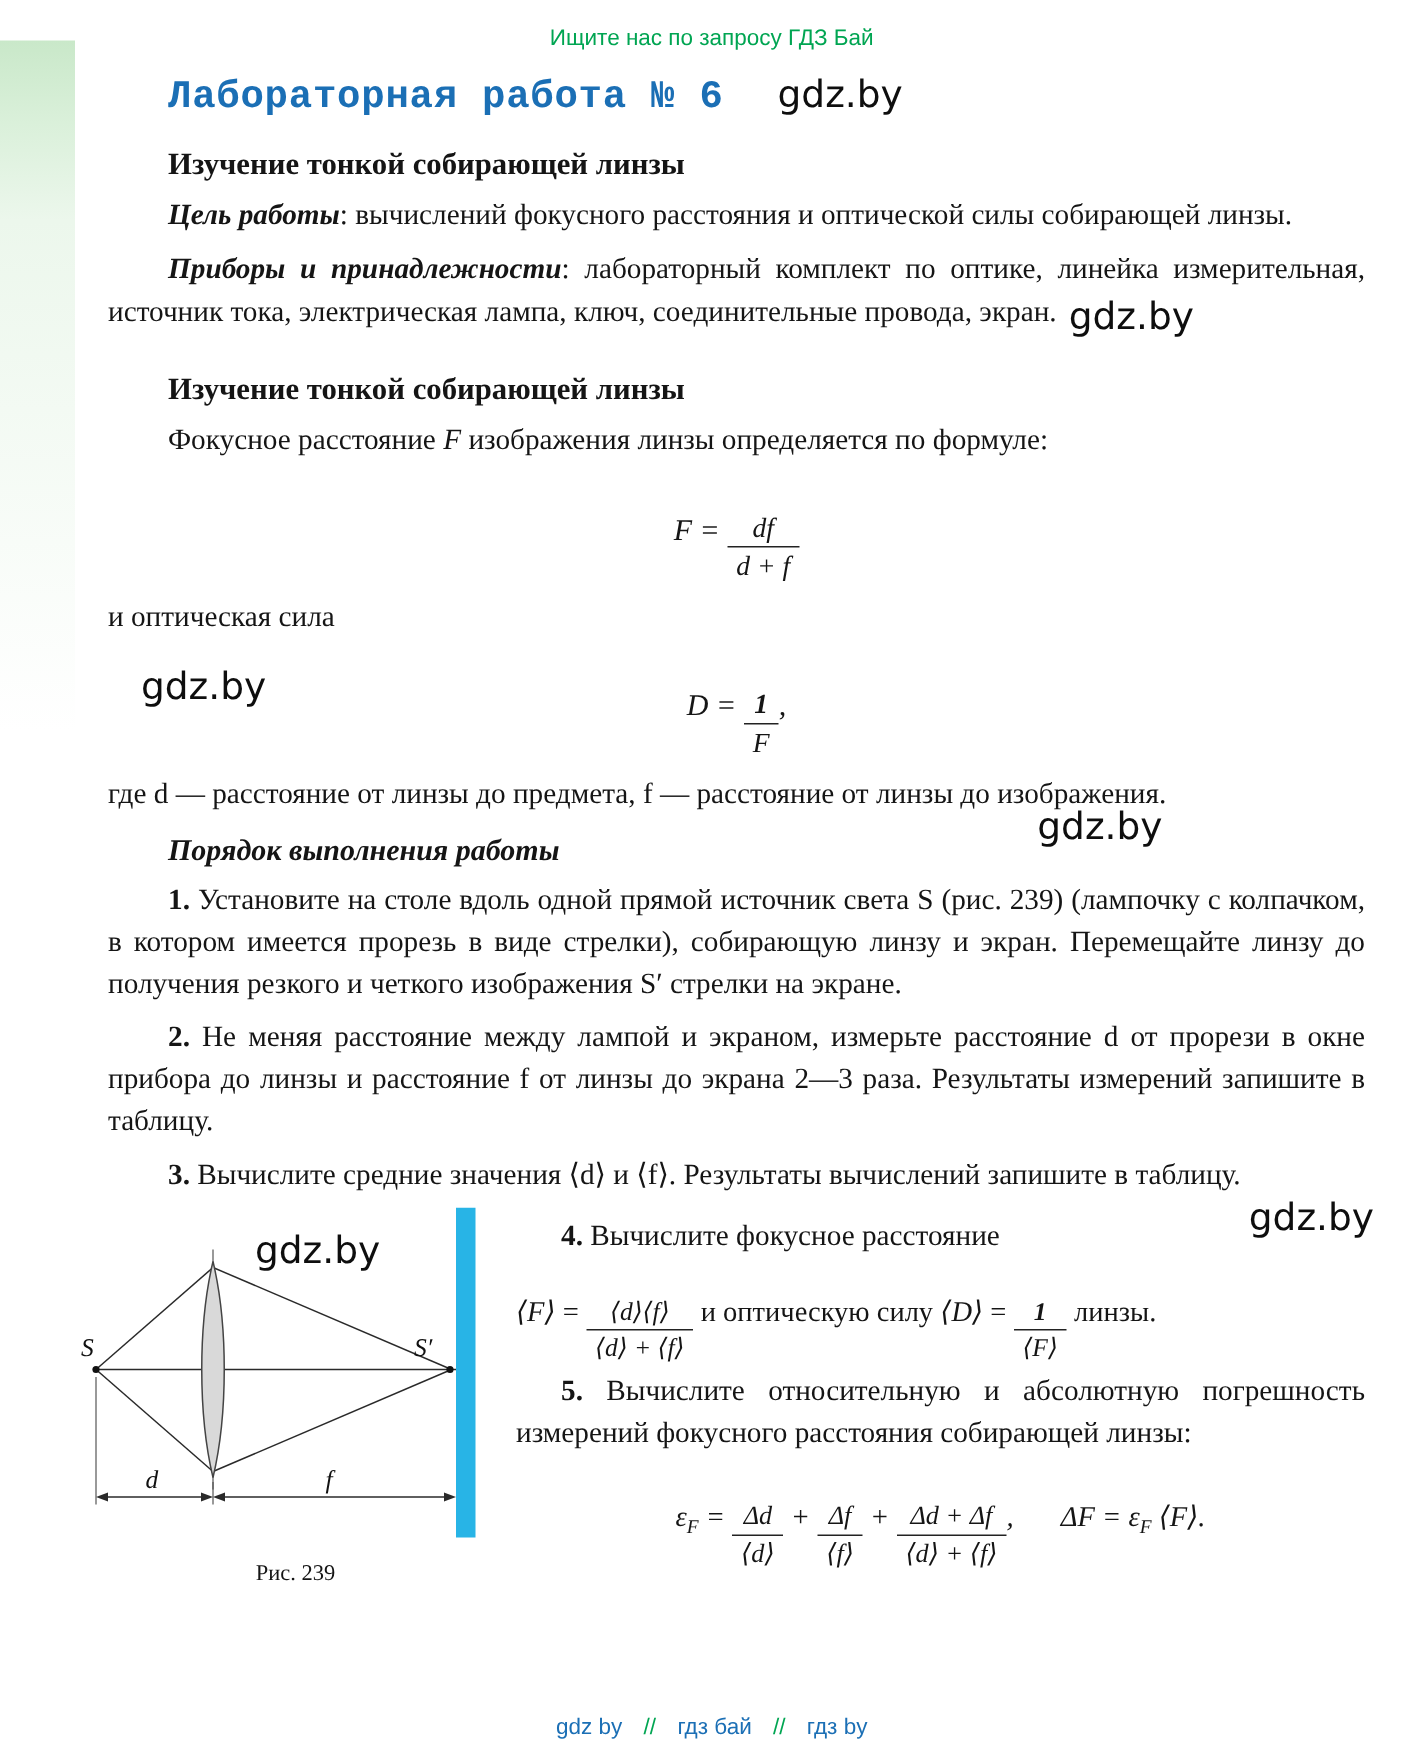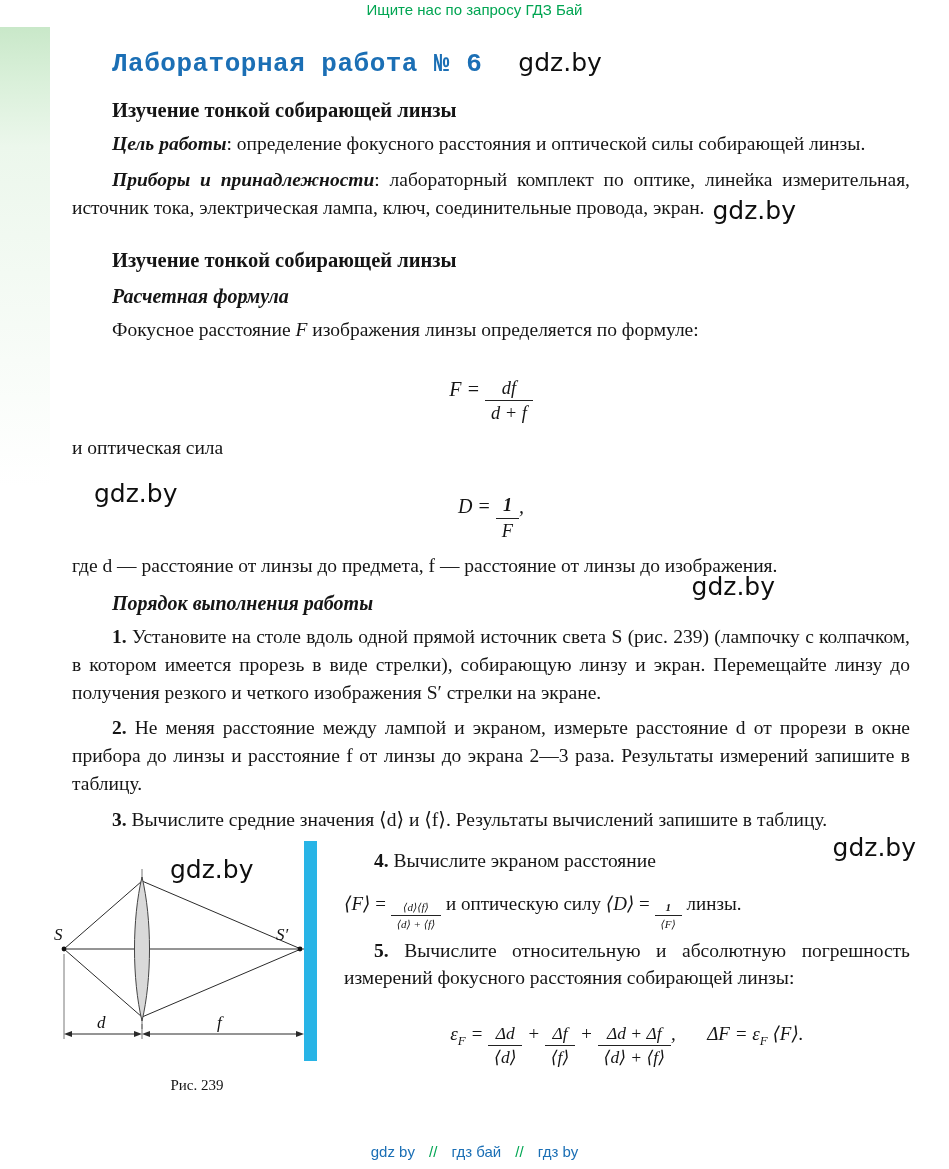--- a/index.html
+++ b/index.html
@@ -1,21 +1,21 @@
 <!DOCTYPE html>
 <html><head>
 <meta charset="utf-8">
 <style>
   * { box-sizing: border-box; }
   html,body { margin:0; padding:0; background:#fff; }
   .page { position:relative; width:949px; height:1169px; background:#ffffff; overflow:hidden;
           font-family:"Liberation Serif","DejaVu Serif",serif; color:#151515; }
   .left-strip { position:absolute; left:0; top:27px; width:50px; height:620px;
           background:linear-gradient(to bottom,#c9e8c9 0px,#daf0da 55px,#ecf7ec 120px,rgba(255,255,255,0) 460px); }
-  .banner { position:absolute; top:1px; left:0; width:100%; text-align:center;
+  .banner { position:absolute; top:17px; left:0; width:100%; text-align:center;
           font-family:"Liberation Sans","DejaVu Sans",sans-serif; font-size:15px; color:#00a552; }
   .content { position:absolute; top:40px; left:72px; width:838px; }
   .title-row { display:flex; align-items:baseline; gap:36px; margin:8px 0 0 40px; }
   .title { font-family:"Liberation Mono","DejaVu Sans Mono",monospace; font-weight:bold;
            font-size:26px; color:#1b6fb5; margin:0; letter-spacing:.5px; white-space:nowrap; }
   .wm { font-family:"DejaVu Sans","Liberation Sans",sans-serif; font-size:25px; color:#0e0e0e; white-space:nowrap; }
   h2.sec { font-size:20.5px; font-weight:bold; margin:20px 0 0 40px; }
   h3.subsec { font-size:20px; font-weight:bold; font-style:italic; margin:13px 0 0 40px; }
   .para { font-size:19.5px; line-height:1.42; text-align:justify; text-indent:40px; margin:8px 0 0 0; position:relative; }
   .bi { font-weight:bold; font-style:italic; }
@@ -30,21 +30,21 @@
   .wm-abs { position:absolute; }
   .proc-wrap { position:relative; }
   .two-col { display:flex; margin-top:8px; }
   .fig-col { flex:0 0 272px; position:relative; }
   .fig-col svg { margin-left:-18px; display:block; }
   .fig-caption { width:250px; text-align:center; font-size:15px; margin-top:4px; }
   .fig-wm { position:absolute; top:14px; left:98px; }
   .text-col { flex:1; }
   .text-col .para { text-indent:30px; margin-top:6px; }
   .inline-formula-line { font-size:19px; margin:6px 0 4px 0; text-align:left; font-style:normal; }
-  .inline-formula-line .frac { font-size:11px; }
+  .inline-formula-line .frac { font-size:17px; }
   .err-formula { font-size:19px; margin:12px 0 0 0; }
   .gap-lg { display:inline-block; width:22px; }
   .svg-math { font-family:"Liberation Serif","DejaVu Serif",serif; font-style:italic; font-size:17px; fill:#111; }
   .footer { position:absolute; bottom:9px; left:0; width:100%; text-align:center;
             font-family:"Liberation Sans","DejaVu Sans",sans-serif; font-size:15px; }
   .footer span { margin:0 5px; }
   .f-blue { color:#1b6fb5; }
   .f-green { color:#00a552; }
 </style>
 </head>
@@ -58,27 +58,26 @@
 
   <div class="content">
 
     <div class="title-row">
       <h1 class="title">Лабораторная работа № 6</h1>
       <span class="wm">gdz.by</span>
     </div>
 
     <h2 class="sec">Изучение тонкой собирающей линзы</h2>
 
-    <p class="para"><span class="bi">Цель работы</span><span>: определение фокусного расстояния и оптической силы собирающей линзы.</span></p>
+    <p class="para"><span class="bi">Цель работы</span><span>: вычислений фокусного расстояния и оптической силы собирающей линзы.</span></p>
 
     <p class="para"><span class="bi">Приборы и принадлежности</span><span>: лабораторный комплект по оптике, линейка измерительная, источник тока, электрическая лампа, ключ, соединительные провода, экран.</span><span class="wm wm-inline">gdz.by</span></p>
 
     <h2 class="sec">Изучение тонкой собирающей линзы</h2>
 
-    <h3 class="subsec">Расчетная формула</h3>
 
     <p class="para"><span>Фокусное расстояние </span><span class="math">F</span><span> изображения линзы определяется по формуле:</span></p>
 
     <div class="formula-block">
       <span class="math">F</span>
       <span>=</span>
       <span class="frac"><span class="num math">df</span><span class="den math">d + f</span></span>
     </div>
 
     <p class="para" style="text-indent:0;">и оптическая сила</p>
@@ -138,21 +137,21 @@
           <line x1="91" y1="193" x2="247" y2="193" stroke="#2a2a2a" stroke-width="1"></line>
           <polygon points="88,193 96,190 96,196" fill="#2a2a2a"></polygon>
           <polygon points="250,193 242,190 242,196" fill="#2a2a2a"></polygon>
           <text x="163" y="187" class="svg-math">f</text>
         </svg>
         <div class="fig-caption">Рис. 239</div>
       </div>
 
       <div class="text-col">
 
-        <p class="para"><span class="b">4.</span><span> Вычислите экраном расстояние</span></p>
+        <p class="para"><span class="b">4.</span><span> Вычислите фокусное расстояние</span></p>
 
         <div class="inline-formula-line">
           <span class="math">⟨F⟩</span>
           <span>=</span>
           <span class="frac"><span class="num math">⟨d⟩⟨f⟩</span><span class="den math">⟨d⟩ + ⟨f⟩</span></span>
           <span>и оптическую силу</span>
           <span class="math">⟨D⟩</span>
           <span>=</span>
           <span class="frac"><span class="num math b">1</span><span class="den math">⟨F⟩</span></span>
           <span>линзы.</span>

